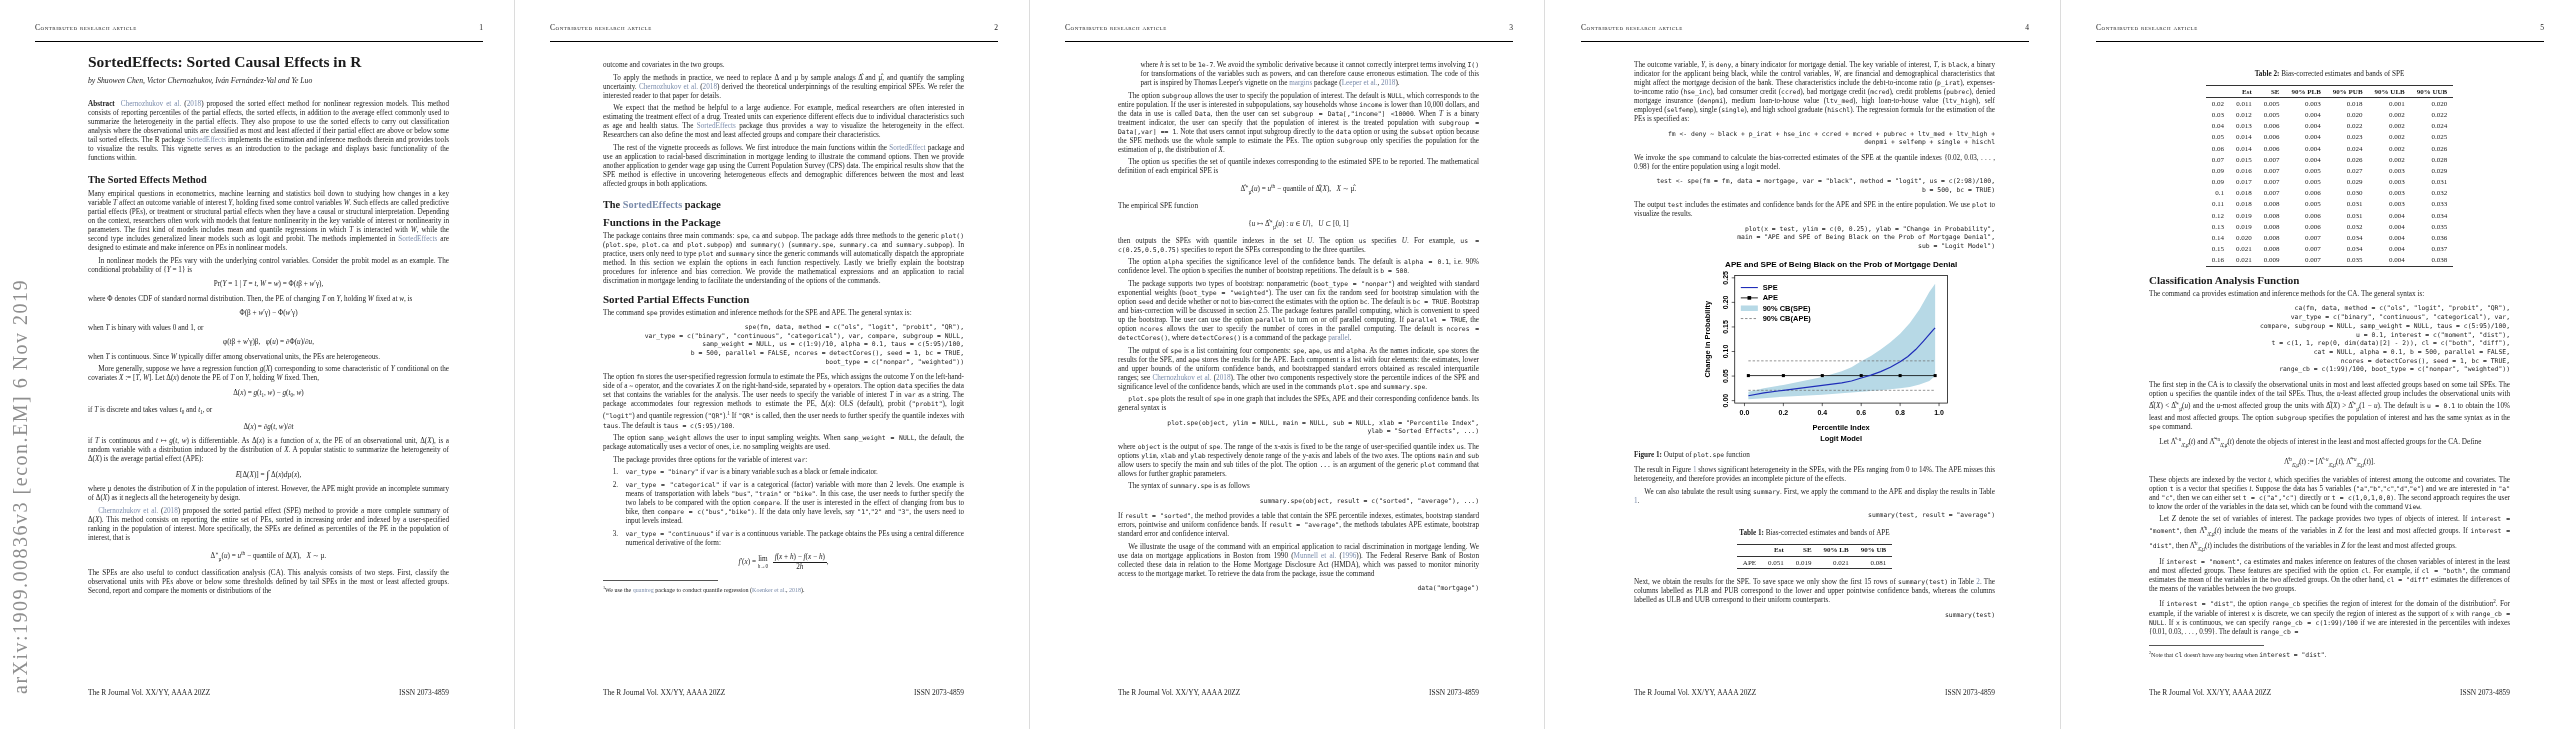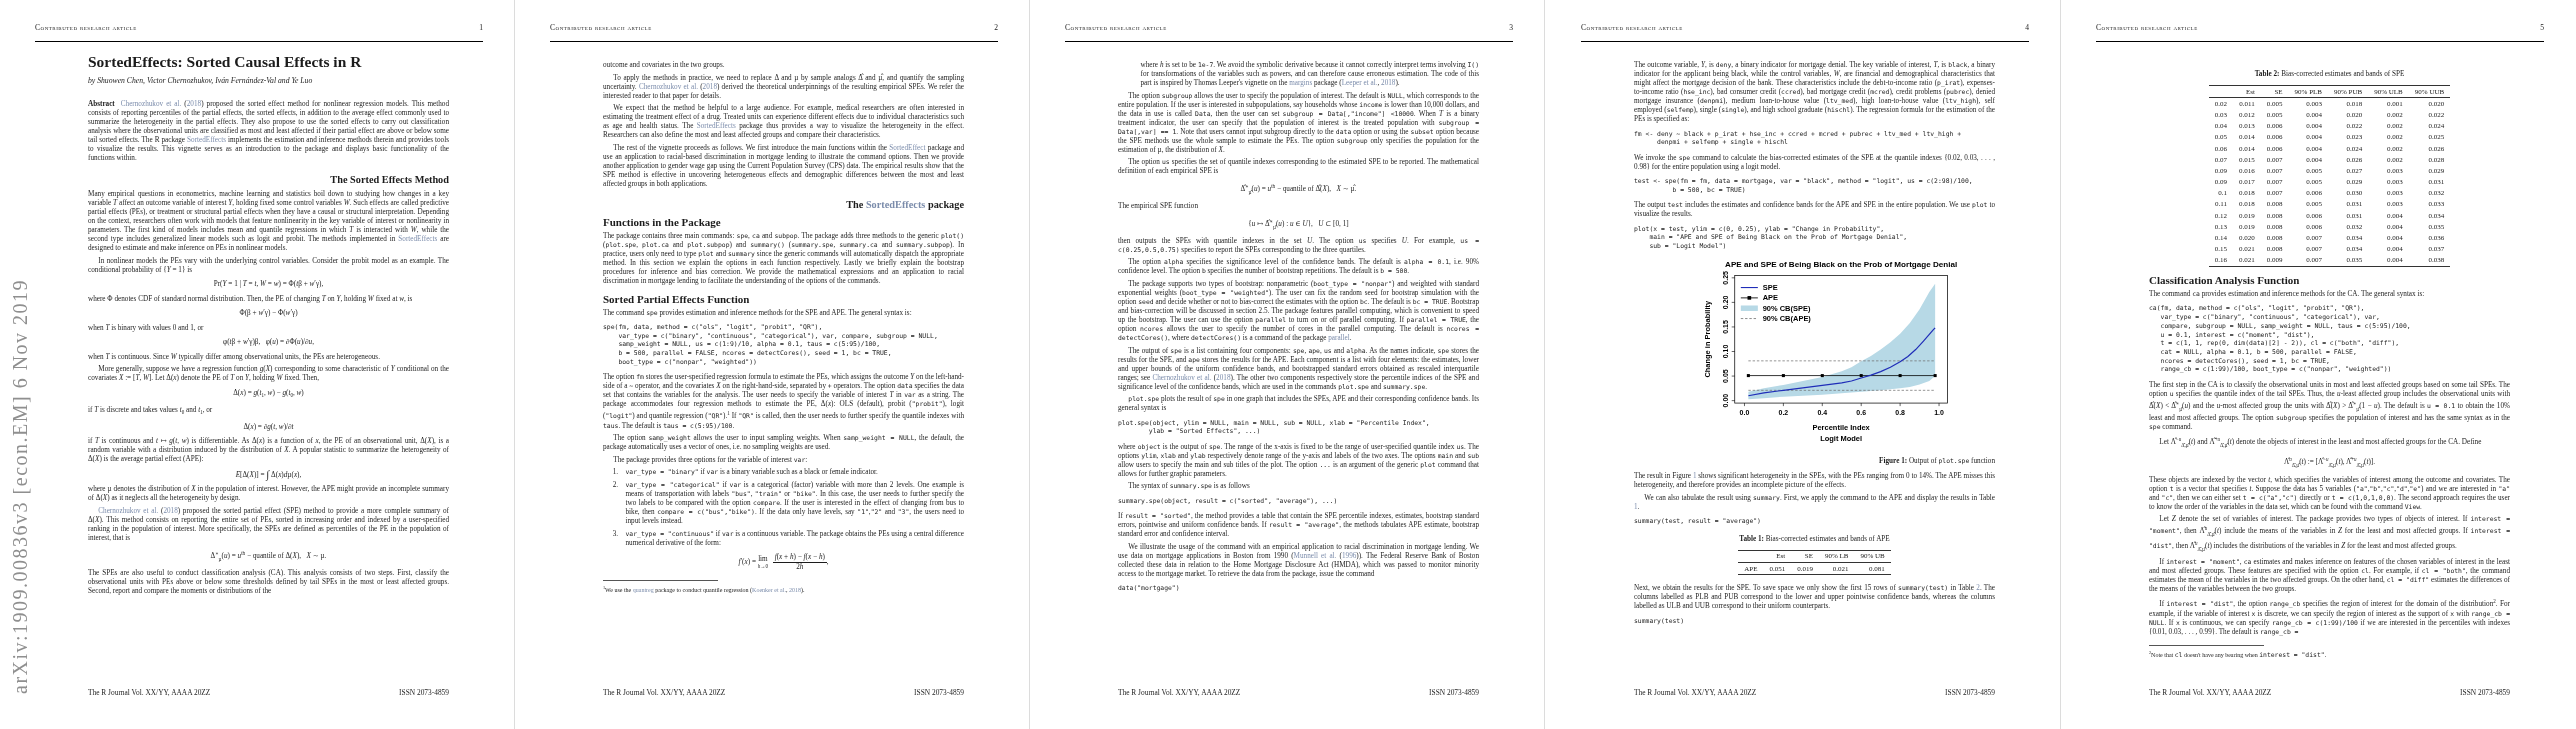--- a/index.html
+++ b/index.html
@@ -8,48 +8,48 @@
   .page{position:absolute;top:0;width:515px;height:729px;background:#fff;overflow:hidden;box-sizing:border-box;border-right:0.6px solid #dcdcdc;}
   .page.last{border-right:none;}
   .pagehead{position:absolute;left:35px;width:448px;top:23px;display:flex;justify-content:space-between;align-items:flex-end;border-bottom:1px solid #000;padding-bottom:9px;font-size:7.6px;}
   .ph-title{font-variant:small-caps;letter-spacing:0.5px;}
   .content{position:absolute;left:88px;width:361px;top:61px;text-align:justify;font-size:7.2px;line-height:9px;}
   .page1 .content{top:53px;}
   .pagefoot{position:absolute;left:88px;width:361px;top:688px;display:flex;justify-content:space-between;font-size:7.4px;}
   .title{font-size:15.5px;font-weight:bold;line-height:1.12;margin:0 0 6px;text-align:left;}
   .byline{font-style:italic;font-size:7.7px;margin:0 0 14.6px;text-align:left;}
   .abstract{margin:0 0 12px;}
-  .h1{font-size:10.3px;font-weight:bold;margin:11px 0 6px;text-align:right;}
+  .h1{font-size:10.3px;font-weight:bold;margin:11px 0 6px;text-align:left;}
   .h2{font-size:11px;font-weight:bold;margin:9px 0 4.9px;text-align:left;}
   .p{margin:0 0 3.6px;}
   .p.ind{text-indent:10.3px;}
   .p.cont{margin-left:22.5px;}
   .olist{margin:1.2px 0 3.6px;}
   .oitem{position:relative;padding-left:22.5px;margin-bottom:3.6px;}
   .onum{position:absolute;left:9.7px;}
-  .codeblk{font-family:"DejaVu Sans Mono","Liberation Mono",monospace;font-size:6.4px;line-height:8.7px;margin:5.5px 0 6.7px;white-space:pre;text-align:left;}
+  .codeblk{font-family:"DejaVu Sans Mono","Liberation Mono",monospace;font-size:6.4px;line-height:8.7px;margin:5.5px 0 6.7px;white-space:pre;text-align:right;}
   .icode{font-family:"DejaVu Sans Mono","Liberation Mono",monospace;font-size:6.4px;}
   .lnk{color:#7b8cab;}
   .math{text-align:center;margin:5.5px 0;text-indent:0;}
   sup,sub{font-size:70%;}
   .mint{font-size:150%;vertical-align:-6%;}
   .mfrac{display:inline-block;vertical-align:middle;text-align:center;margin-left:3px;}
   .mfrac>span{display:block;padding:0 1.8px;}
   .mfrac>span:first-child{border-bottom:0.6px solid #1c1c1c;}
   .mlim{display:inline-block;vertical-align:middle;text-align:center;margin-right:1.8px;}
   .mlim>span{display:block;font-size:72%;margin-top:-1.8px;}
   .tblwrap{margin:9px 0;}
   .tblcap{text-align:center;margin-bottom:6px;}
   table.rtable{border-collapse:collapse;margin:0 auto;font-size:7px;}
-  .rtable th{font-weight:normal;}
+  .rtable th{font-weight:bold;}
   .rtable th,.rtable td{padding:0.6px 6px;text-align:right;line-height:10px;}
   .rtable thead tr{border-top:0.9px solid #333;border-bottom:0.5px solid #333;}
   .rtable tbody tr:last-child{border-bottom:0.9px solid #333;}
   .figwrap{margin:3px 0 5.5px;text-align:center;}
-  .figcap{text-align:right;margin-top:7px;}
+  .figcap{text-align:left;margin-top:1px;}
   .footnote{margin-top:8px;font-size:6px;line-height:7.5px;text-align:justify;}
   .fnrule{width:115px;border-top:0.6px solid #555;margin-bottom:3px;}
   .watermark{position:absolute;left:8.5px;top:694px;transform:rotate(-90deg);transform-origin:0 0;font-size:20px;letter-spacing:1.5px;color:#8f8f8f;white-space:nowrap;}
 </style>
 </head>
 <body>
 
 <div class="sheet">
   <div class="page page1" style="left:0">
     <div class="watermark">arXiv:1909.00836v3  [econ.EM]  6 Nov 2019</div>

